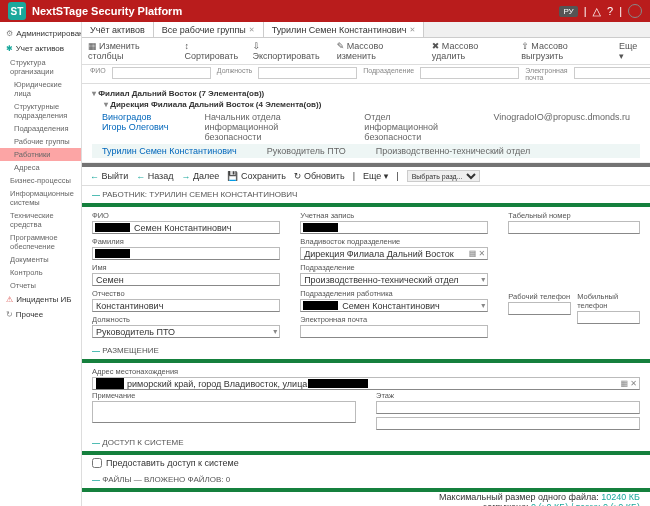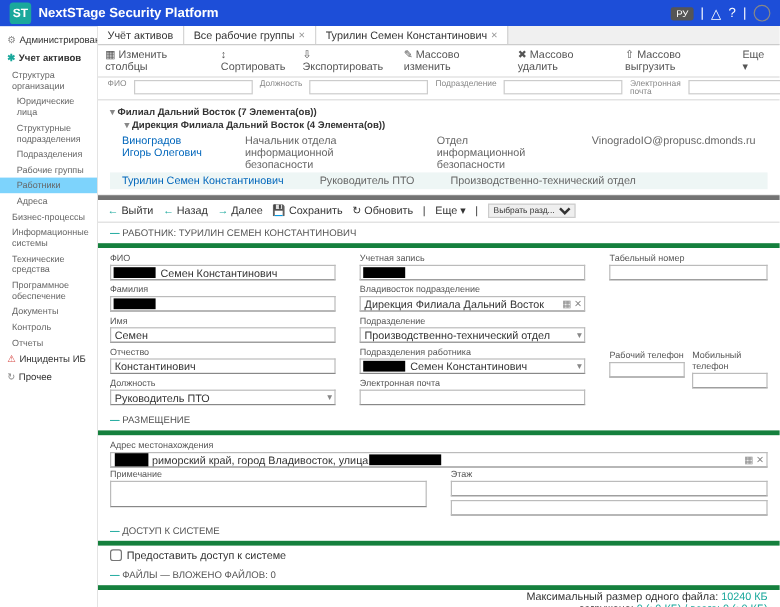--- a/index.html
+++ b/index.html
@@ -1,28 +1,28 @@
 <!DOCTYPE html>
 <html><head>
 <meta charset="utf-8">
 <style>
 *{box-sizing:border-box;margin:0;padding:0;font-family:Arial,sans-serif;font-size:9px;color:#333}
 body{background:#f5f5f5;width:650px;height:506px;overflow:hidden}
-.topbar{background:#1d4ed8;height:22px;display:flex;align-items:center;padding:0 8px;color:#fff}
+.topbar{background:#b91c1c;height:22px;display:flex;align-items:center;padding:0 8px;color:#fff}
 .logo{width:18px;height:18px;background:#1aa89c;border-radius:3px;display:flex;align-items:center;justify-content:center;margin-right:6px;font-weight:bold;font-size:10px;color:#fff}
 .topbar-title{color:#fff;font-size:11px;font-weight:bold;flex:1}
 .topbar-icons{display:flex;gap:6px;align-items:center}
 .topbar-icons span{color:#fff;font-size:11px;cursor:pointer}
 .sidebar{position:absolute;left:0;top:22px;width:82px;height:484px;background:#fff;border-right:1px solid #ddd;padding:4px 0;overflow:hidden}
 .side-item{padding:3px 6px;font-size:8px;cursor:pointer;display:flex;align-items:center;gap:3px}
 .side-item.admin::before{content:"⚙";color:#888;font-size:8px}
-.side-item.assets{font-weight:bold}
+.side-item.assets{font-weight:normal}
 .side-item.assets::before{content:"✱";color:#1aa89c;font-size:8px}
 .side-sub{padding:2px 6px 2px 14px;font-size:7.5px;color:#666;cursor:pointer}
-.side-sub.active{background:#7dd3fc}
+.side-sub.active{background:#fca5a5}
 .side-item.inc::before{content:"⚠";color:#d9534f;font-size:8px}
 .side-item.other::before{content:"↻";color:#888;font-size:8px}
 .main{position:absolute;left:82px;top:22px;right:0;bottom:0;background:#fff;overflow-y:auto;overflow-x:hidden}
 .tabs{display:flex;border-bottom:1px solid #ccc;height:16px;background:#f0f0f0}
 .tab{padding:2px 8px;font-size:8px;border-right:1px solid #ccc;background:#fff;cursor:pointer;display:flex;align-items:center;gap:3px}
 .tab .x{color:#999;font-size:7px}
 .toolbar{display:flex;gap:8px;padding:3px 6px;border-bottom:1px solid #ddd;font-size:8px;align-items:center}
 .toolbar span{cursor:pointer;color:#555}
 .toolbar .ico{font-size:9px}
 .filterbar{display:flex;padding:2px 6px;border-bottom:1px solid #ddd;gap:4px}

